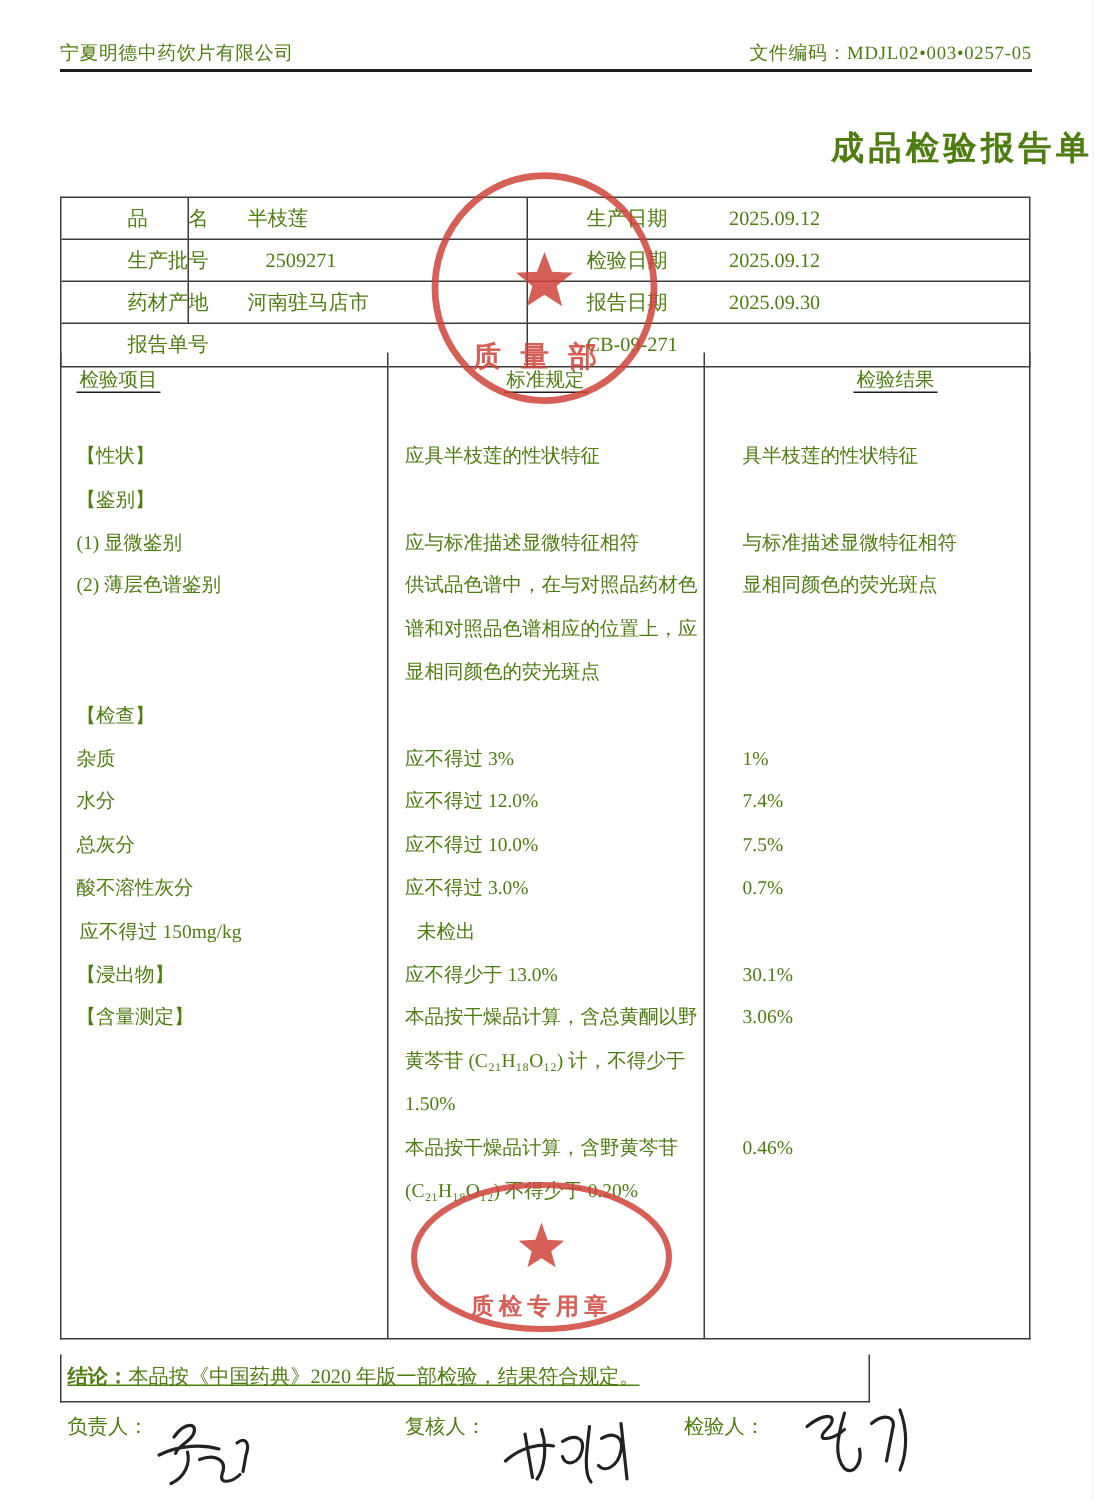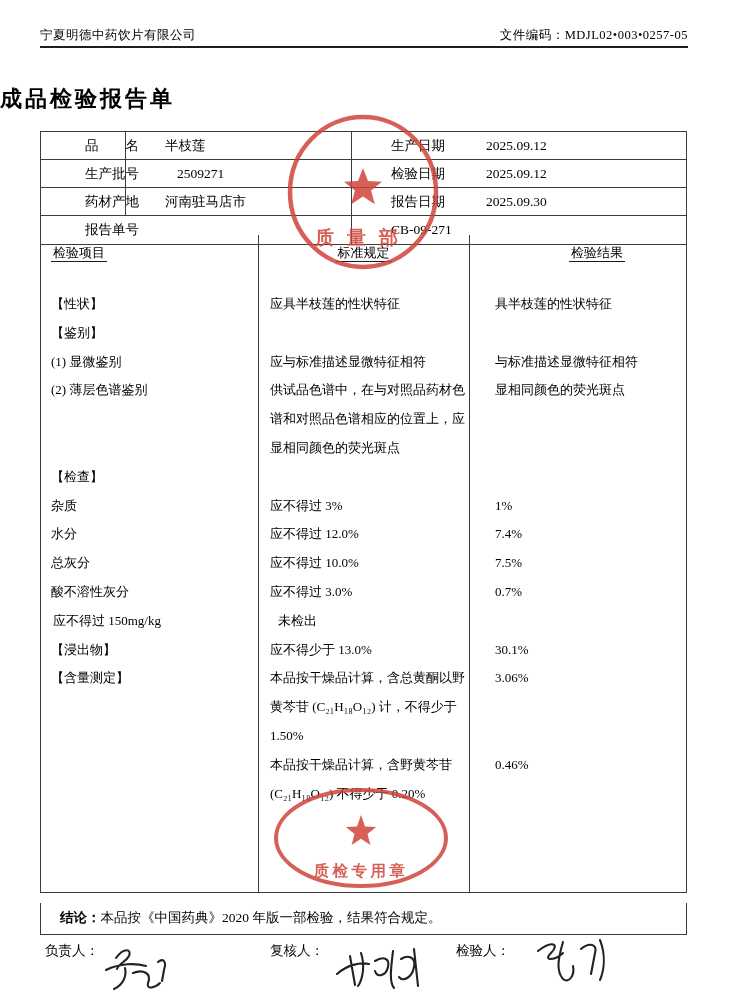--- a/index.html
+++ b/index.html
@@ -1,23 +1,23 @@
 <!DOCTYPE html>
 <html><head>
 <meta charset="utf-8">
 <style>
   html,body{margin:0;padding:0;background:#e8e8e8;}
   .page{
     position:relative;width:729px;height:1000px;margin:0 auto;background:#ffffff;
-    font-family:"Liberation Serif","DejaVu Serif",serif;color:#000000;overflow:hidden;
+    font-family:"Liberation Serif","DejaVu Serif",serif;color:#4d7c0f;overflow:hidden;
   }
   
   .hdr{position:absolute;top:27px;left:40px;width:648px;display:flex;justify-content:space-between;font-size:12.5px;letter-spacing:.5px;}
   .hdr-rule{position:absolute;top:46px;left:40px;width:648px;height:2.3px;background:#1e1e1e;}
-  .title{position:absolute;top:84px;left:0;width:729px;text-align:left;font-size:22px;font-weight:bold;letter-spacing:3px;}
+  .title{position:absolute;top:84px;left:0;width:729px;text-align:right;font-size:22px;font-weight:bold;letter-spacing:3px;}
   
   .info{position:absolute;left:40px;top:131px;width:647px;height:114px;border:1px solid #3c3c3c;box-sizing:border-box;font-size:13.5px;}
   .info-row{position:relative;height:28px;border-bottom:1px solid #3c3c3c;box-sizing:border-box;}
   .info-row:last-child{border-bottom:none;}
   .cell{position:absolute;top:0;height:28px;line-height:27px;white-space:nowrap;margin-left:32px;}
   .v-label{position:absolute;left:84px;top:0;width:1px;height:84px;background:#3c3c3c;}
   .v-mid{position:absolute;left:310px;top:0;width:1px;height:112px;background:#3c3c3c;}
   
   .main{position:absolute;left:40px;top:235px;width:647px;height:658px;border:1px solid #3c3c3c;border-top:none;box-sizing:border-box;font-size:13px;}
   .main .v1{position:absolute;left:217px;top:0;width:1px;height:100%;background:#3c3c3c;}
@@ -26,21 +26,21 @@
   .cols .c1{width:217px;text-align:left;padding-left:10px;box-sizing:border-box;}
   .cols .c2{width:211px;text-align:center;}
   .cols .c3{flex:1;text-align:center;margin-left:39px;}
   .cols span{border-bottom:1px solid #1b1b1b;padding:0 2px 1px 2px;}
   .lines{position:absolute;top:55px;left:0;width:100%;}
   .tline{display:flex;height:28.8px;line-height:28.8px;white-space:nowrap;}
   .tline .c1{width:217px;padding-left:10px;box-sizing:border-box;overflow:hidden;}
   .tline .c2{width:211px;padding-left:12px;box-sizing:border-box;overflow:hidden;}
   .tline .c3{flex:1;padding-left:26px;box-sizing:border-box;overflow:hidden;}
   
-  .conclusion{position:absolute;left:40px;top:903px;width:647px;height:32px;border:1px solid #3c3c3c;border-top:none;box-sizing:border-box;line-height:30px;font-size:13.5px;padding-left:19px;white-space:nowrap;}
+  .conclusion{position:absolute;left:40px;top:903px;width:540px;height:32px;border:1px solid #3c3c3c;border-top:none;box-sizing:border-box;line-height:30px;font-size:13.5px;padding-left:4px;white-space:nowrap;text-decoration:underline;}
   .conclusion b{font-weight:bold;}
   .sig-row{position:absolute;left:0;top:938px;width:729px;height:62px;font-size:13.5px;}
   .sig-label{position:absolute;top:4px;white-space:nowrap;}
   .sig{position:absolute;}
   .sig path{fill:none;stroke:#222;stroke-width:2.1;stroke-linecap:round;stroke-linejoin:round;}
   
   .stamp{position:absolute;opacity:.84;}
   .stamp *{fill:none;}
 </style>
 </head>

